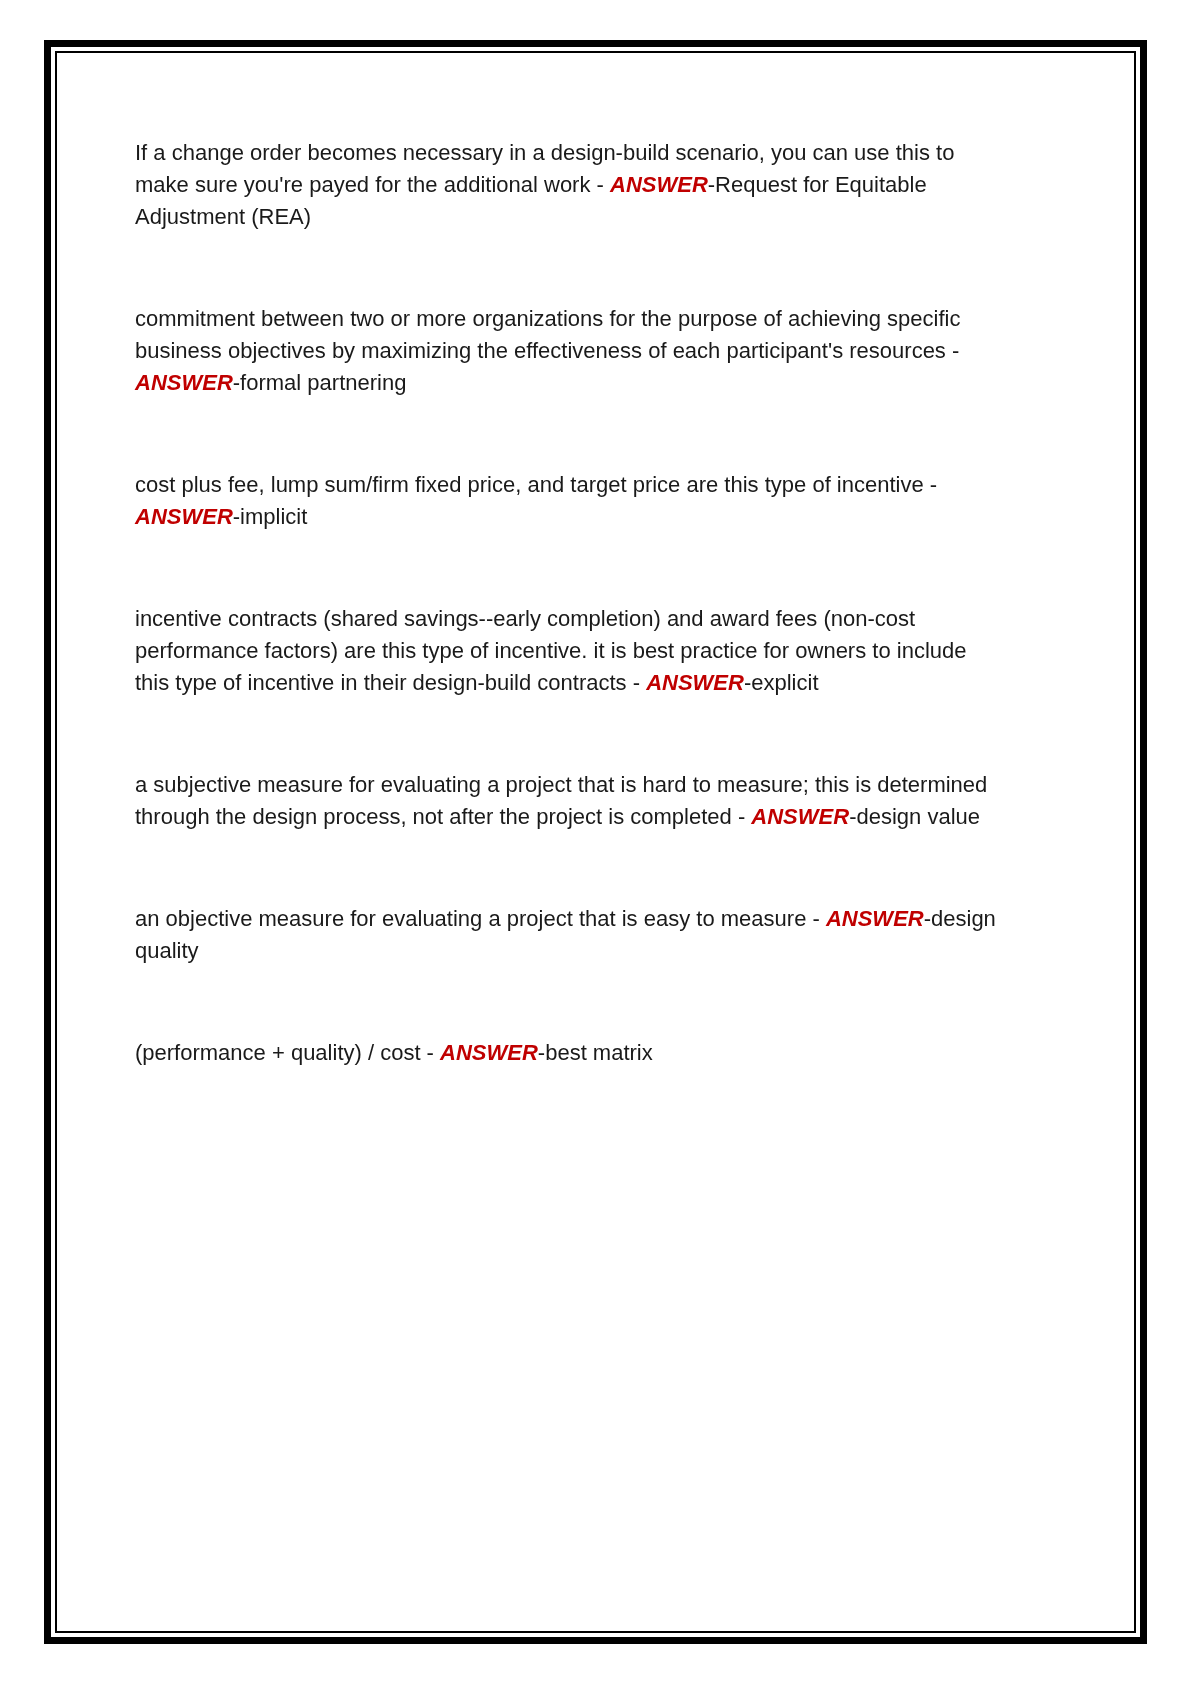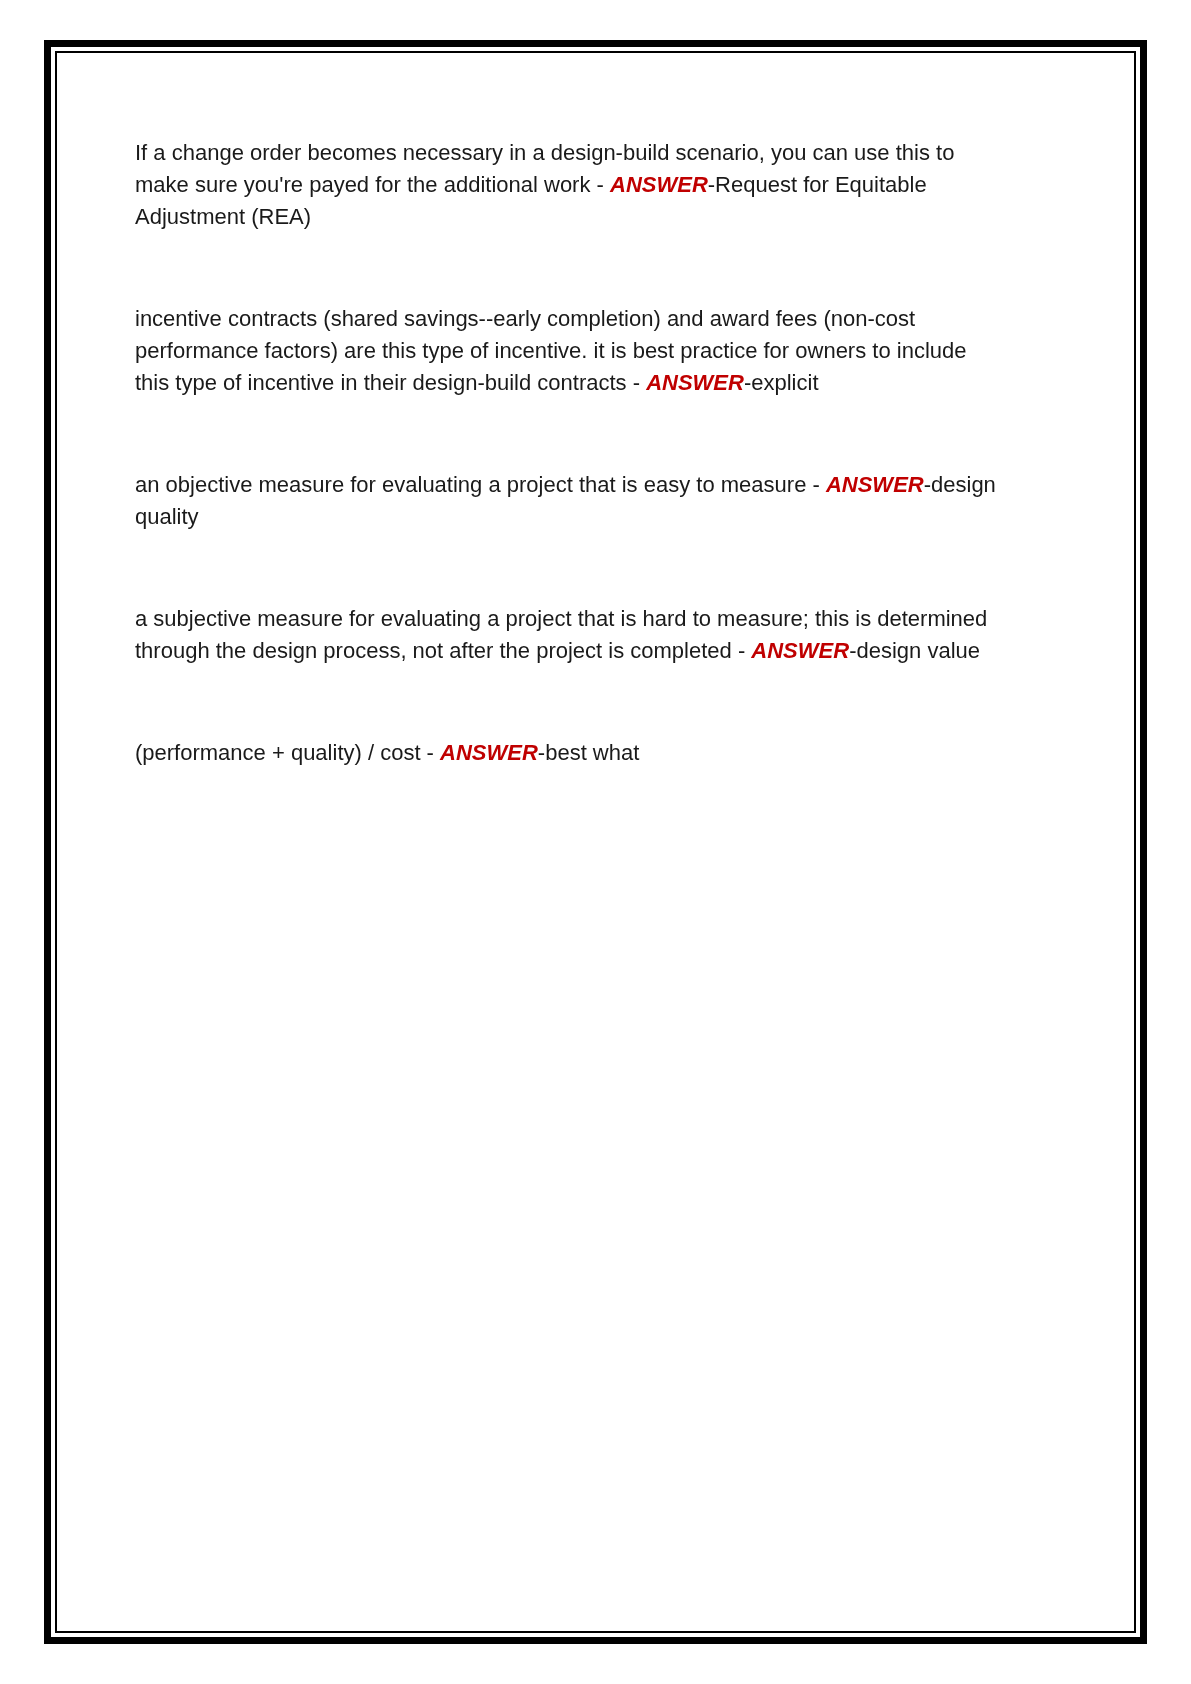--- a/index.html
+++ b/index.html
@@ -47,27 +47,29 @@
 <body>
 
 <div class="page">
   <div class="frame-outer">
     <div class="frame-inner">
       <div class="content">
 
         <p class="qa"><span>If a change order becomes necessary in a design-build scenario, you can use this to make sure you're payed for the additional work - </span><span class="answer-label">ANSWER</span><span>-Request for Equitable Adjustment (REA)</span></p>
 
 
+        <p class="qa"><span>commitment between two or more organizations for the purpose of achieving specific business objectives by maximizing the effectiveness of each participant's resources - </span><span class="answer-label">ANSWER</span><span>-formal partnering</span></p>
 
+        <p class="qa"><span>cost plus fee, lump sum/firm fixed price, and target price are this type of incentive - </span><span class="answer-label">ANSWER</span><span>-implicit</span></p>
 
         <p class="qa"><span>incentive contracts (shared savings--early completion) and award fees (non-cost performance factors) are this type of incentive. it is best practice for owners to include this type of incentive in their design-build contracts - </span><span class="answer-label">ANSWER</span><span>-explicit</span></p>
 
+        <p class="qa"><span>a subjective measure for evaluating a project that is hard to measure; this is determined through the design process, not after the project is completed - </span><span class="answer-label">ANSWER</span><span>-design value</span></p>
+
         <p class="qa"><span>an objective measure for evaluating a project that is easy to measure - </span><span class="answer-label">ANSWER</span><span>-design quality</span></p>
 
-        <p class="qa"><span>a subjective measure for evaluating a project that is hard to measure; this is determined through the design process, not after the project is completed - </span><span class="answer-label">ANSWER</span><span>-design value</span></p>
-
-        <p class="qa"><span>(performance + quality) / cost - </span><span class="answer-label">ANSWER</span><span>-best what</span></p>
+        <p class="qa"><span>(performance + quality) / cost - </span><span class="answer-label">ANSWER</span><span>-best matrix</span></p>
 
 
       </div>
     </div>
   </div>
 </div>
 
 </body></html>

